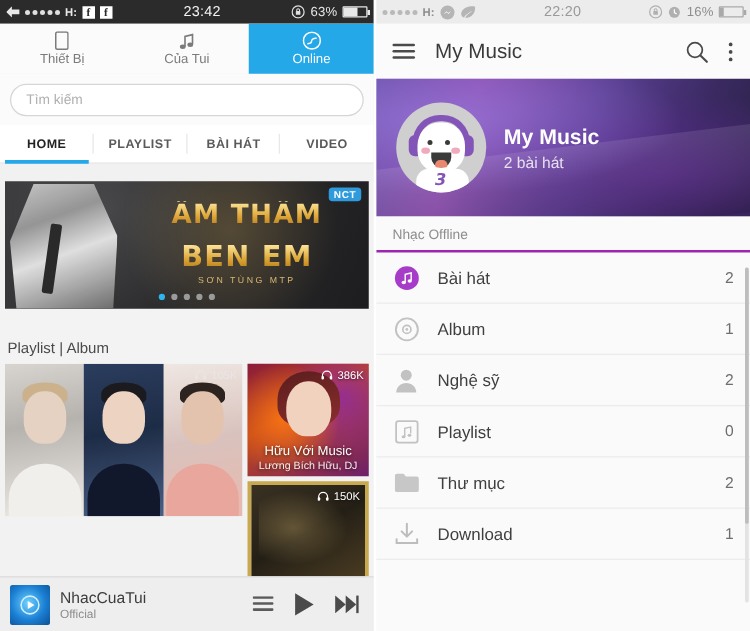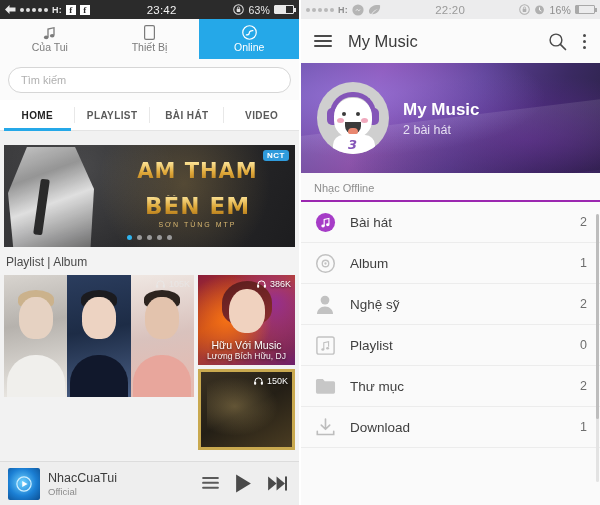--- a/index.html
+++ b/index.html
@@ -129,21 +129,21 @@
     letter-spacing: .5px;
   }
   .bdots {
     position: absolute; bottom: 7px; left: 0; right: 0;
     display: flex; justify-content: center; gap: 5px;
   }
   .bdot { width: 5px; height: 5px; border-radius: 50%; background: #9a9a9a; }
   .bdot.on { background: #2fb4ef; }
 
   .sectiontitle {
-    font-size: 12px; color: #4a4a4a; padding: 8px 6px 6px 6px; background: #f3f3f3;
+    font-size: 12px; color: #4a4a4a; padding: 24px 6px 6px 6px; background: #f3f3f3;
   }
 
   
   .cards { display: flex; gap: 4px; padding: 0 4px; }
   .col-left { width: 190px; }
   .col-right { width: 97px; display: flex; flex-direction: column; gap: 4px; }
   .card { position: relative; overflow: hidden; }
   .card-collage { height: 122px; display: flex; }
   .cc { flex: 1; position: relative; }
   .cc1 { background: linear-gradient(170deg, #d8d4cf 0%, #b6b2ad 40%, #efece7 100%); }
@@ -344,35 +344,35 @@
         <span class="pct">63%</span>
         <span class="batt">
             <i style="width:63%"></i>
           </span>
       </div>
     </div>
 
     <div class="toptabs">
       <div class="toptab">
         <span class="ticon">
+          <svg width="11" height="15" viewBox="0 0 11 15">
+              <rect x="0.6" y="0.6" width="9.8" height="13.8" rx="1.4" fill="none" stroke="#7b7b7b" stroke-width="1.2"></rect>
+            </svg>
+        </span>
+        <span>Thiết Bị</span>
+      </div>
+      <div class="toptab">
+        <span class="ticon">
           <svg width="13" height="14" viewBox="0 0 13 14">
               <path d="M5 11.2V3.1l6-1.4v7.6" fill="none" stroke="#7b7b7b" stroke-width="1.3"></path>
               <ellipse cx="3.2" cy="11.4" rx="2.3" ry="1.8" fill="#7b7b7b"></ellipse>
               <ellipse cx="9.2" cy="9.8" rx="2.3" ry="1.8" fill="#7b7b7b"></ellipse>
             </svg>
         </span>
         <span>Của Tui</span>
-      </div>
-      <div class="toptab">
-        <span class="ticon">
-          <svg width="11" height="15" viewBox="0 0 11 15">
-              <rect x="0.6" y="0.6" width="9.8" height="13.8" rx="1.4" fill="none" stroke="#7b7b7b" stroke-width="1.2"></rect>
-            </svg>
-        </span>
-        <span>Thiết Bị</span>
       </div>
       <div class="toptab active">
         <span class="ticon">
           <svg width="15" height="15" viewBox="0 0 16 16">
               <circle cx="8" cy="8" r="7.2" fill="none" stroke="#ffffff" stroke-width="1.3"></circle>
               <path d="M4.6 10.6c2-0 3.2-1 3.2-2.4s2-2.4 3.8-2.2" fill="none" stroke="#ffffff" stroke-width="1.3" stroke-linecap="round"></path>
             </svg>
         </span>
         <span>Online</span>
       </div>

